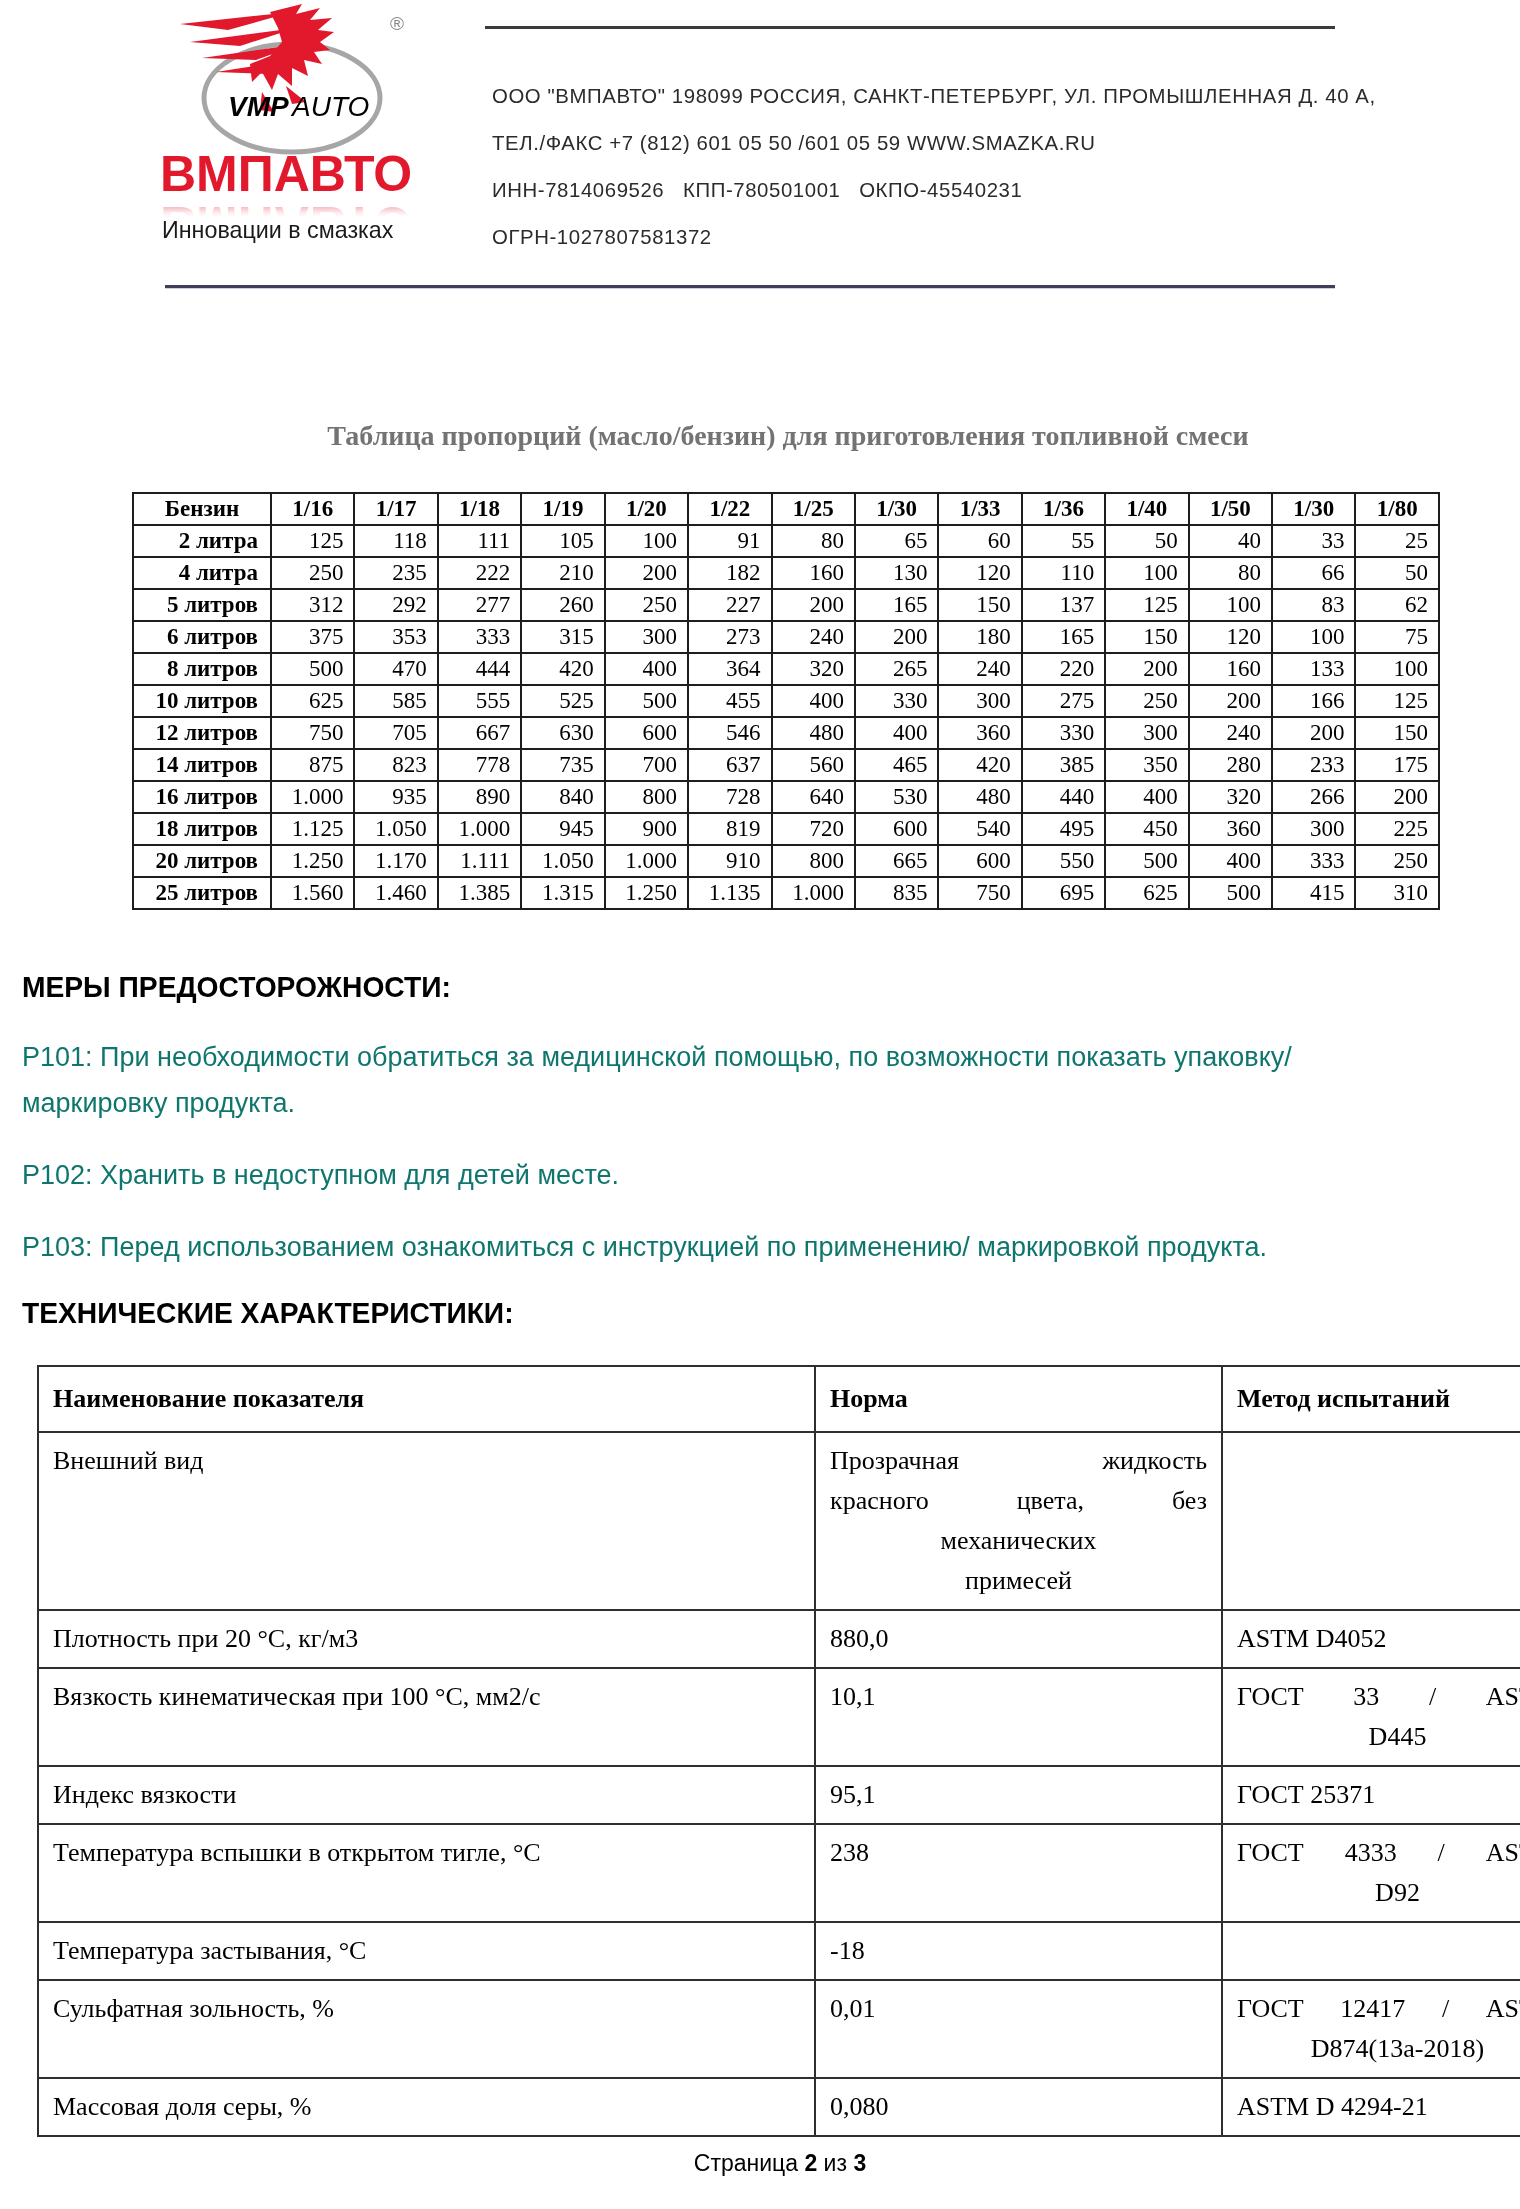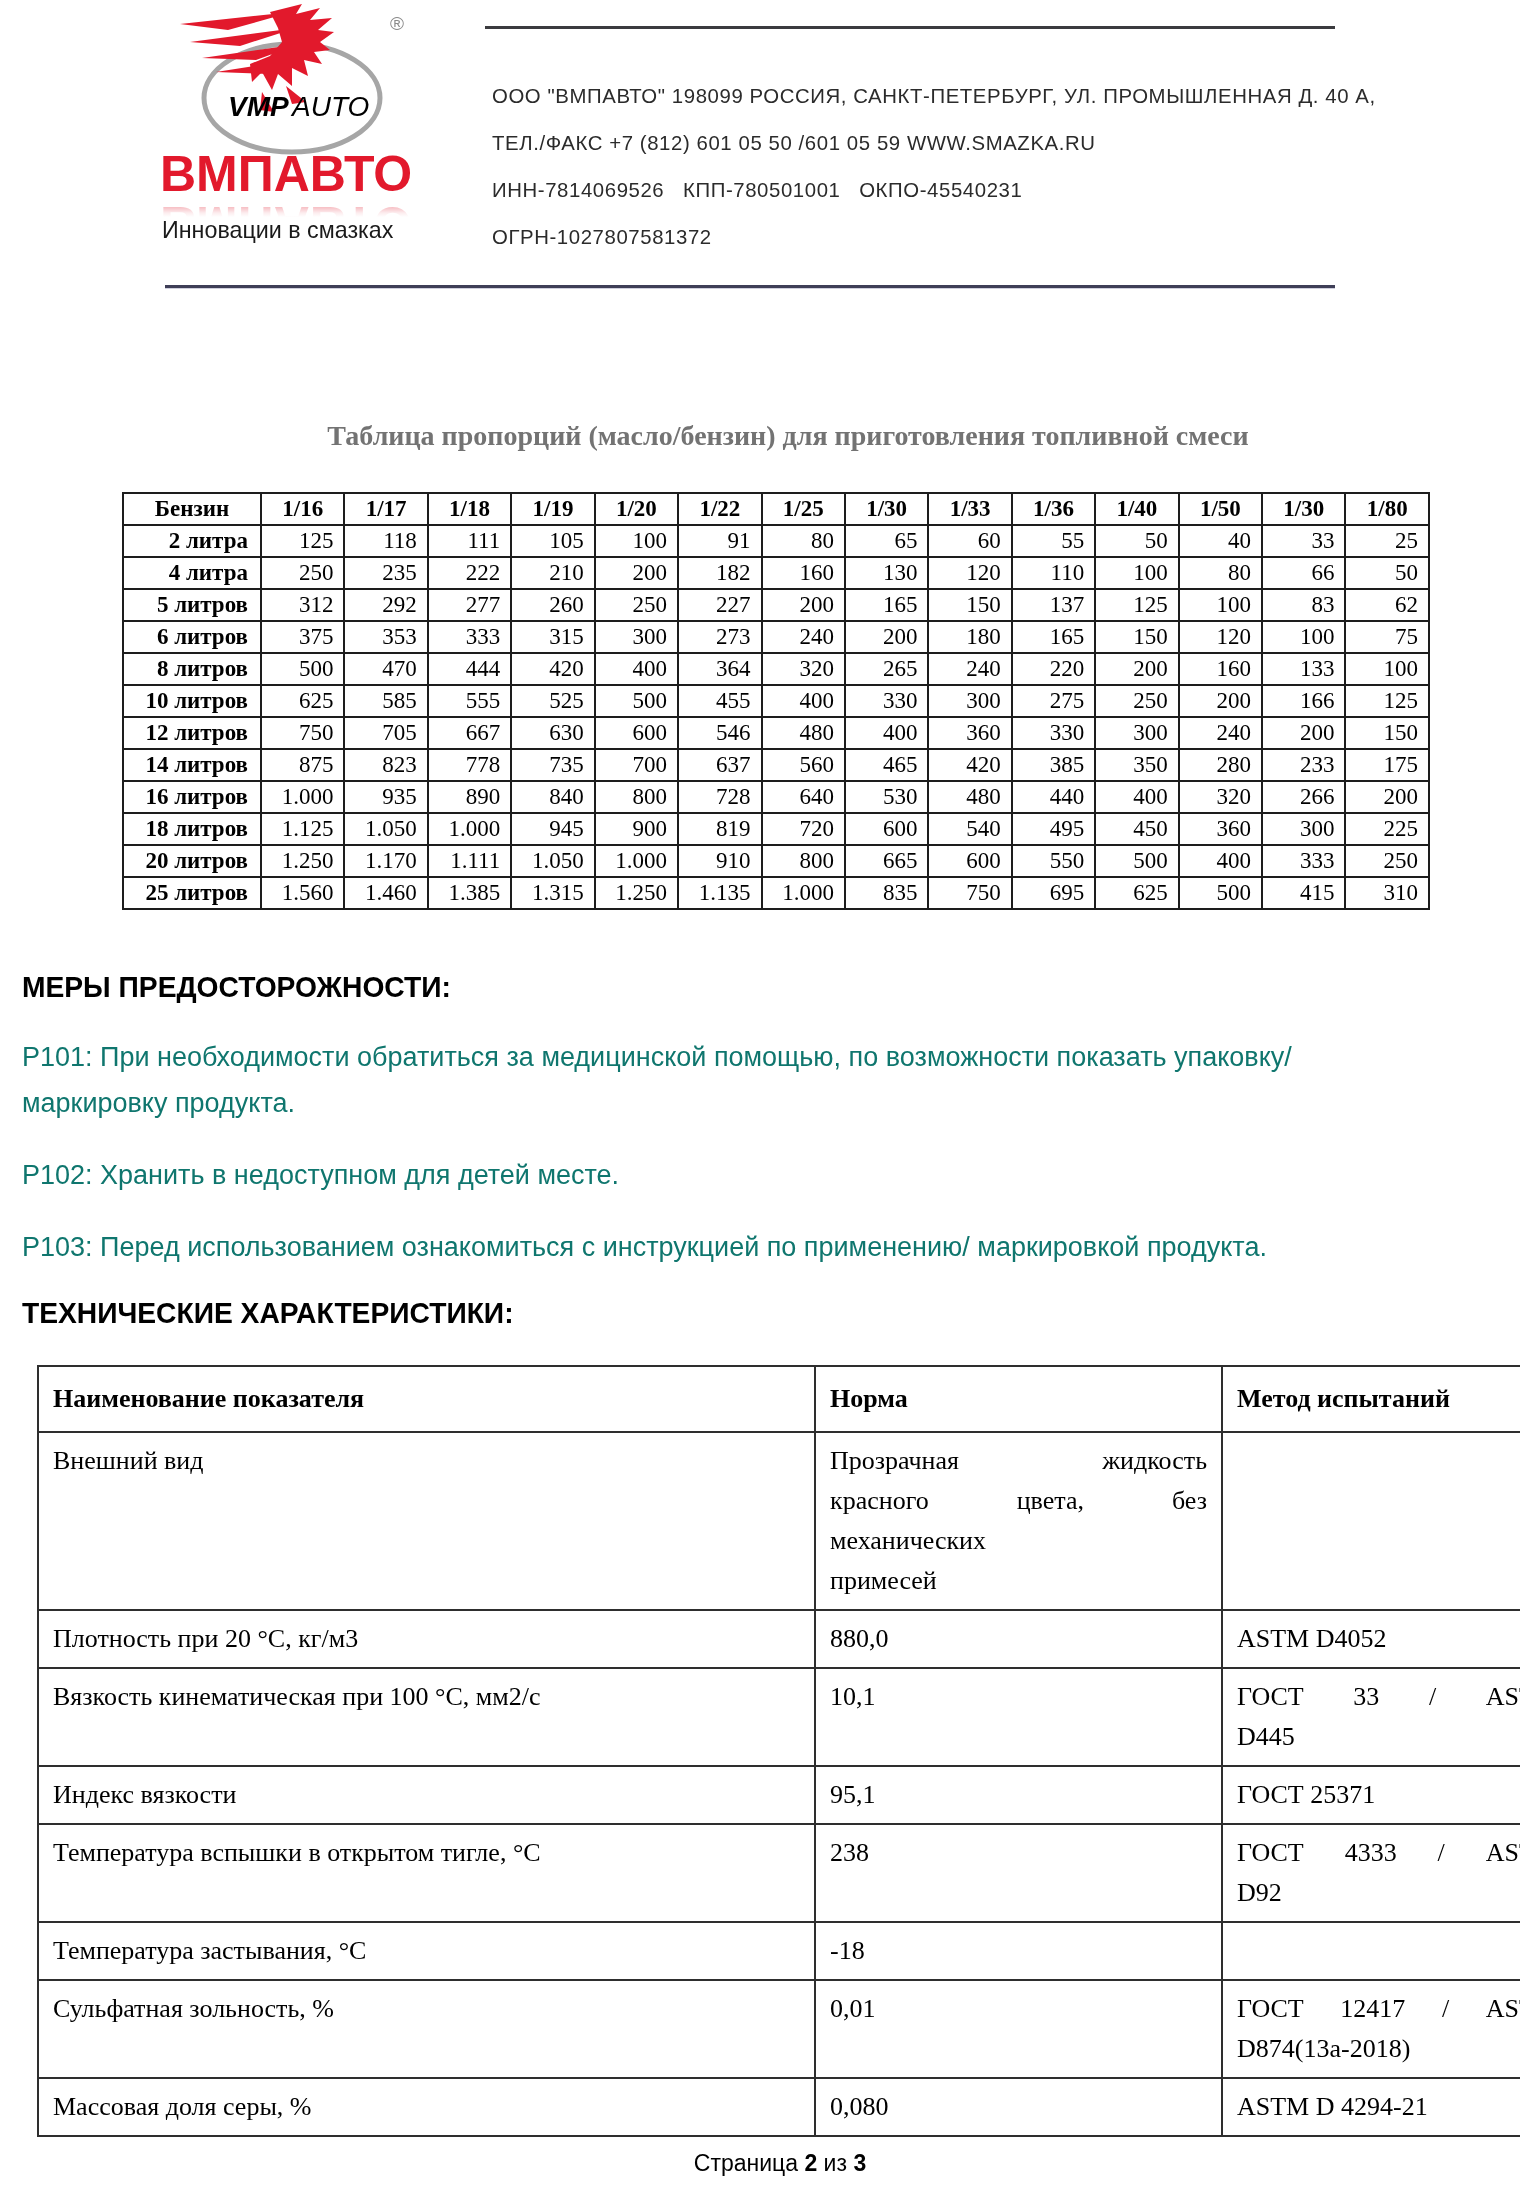--- a/index.html
+++ b/index.html
@@ -22,21 +22,21 @@
   .top-rule{position:absolute;left:485px;top:26px;width:850px;height:3px;background:#3b3b3f;}
   .bottom-rule{position:absolute;left:165px;top:285px;width:1170px;height:3px;background:#3f3f57;
                border-bottom:1px solid #cfcfdd;}
 
   .contact{position:absolute;left:492px;top:72px;width:980px;transform:scaleX(.97);transform-origin:0 0;}
   .contact-line{font-size:21px;line-height:47px;color:#2b2b2b;letter-spacing:.6px;white-space:nowrap;}
 
   
   .prop-title{position:absolute;left:134px;top:420px;width:1308px;text-align:center;
               font-family:"Liberation Serif",serif;font-weight:bold;font-size:28px;color:#737373;}
-  .prop-table{position:absolute;left:122px;top:492px;width:1308px;border-collapse:collapse;
+  .prop-table{position:absolute;left:132px;top:492px;width:1308px;border-collapse:collapse;
               table-layout:fixed;font-family:"Liberation Serif",serif;font-size:23px;color:#000;}
   .prop-table th,.prop-table td{border:2px solid #1d1d1d;height:30px;padding:0 10px 0 2px;
               line-height:28px;overflow:hidden;}
   .prop-table thead th{font-weight:bold;text-align:center;padding:0 2px;}
   .prop-table td{text-align:right;font-weight:normal;}
   .prop-table tbody th{font-weight:bold;text-align:right;padding-right:12px;margin-left:17px;}
 
   
   .precautions{position:absolute;left:22px;top:970px;width:1360px;}
   .sec-heading{font-size:30px;font-weight:bold;color:#000;margin:0 0 30px 0;
@@ -45,21 +45,21 @@
 
   
   .specs-heading{position:absolute;left:22px;top:1296px;font-size:30px;font-weight:bold;color:#000;
                transform:scaleX(.94);transform-origin:0 50%;white-space:nowrap;margin:0;}
   .specs-table{position:absolute;left:37px;top:1365px;width:1445px;border-collapse:collapse;
                table-layout:fixed;font-family:"Liberation Serif",serif;font-size:26px;color:#000;}
   .specs-table th,.specs-table td{border:2px solid #2e2e2e;vertical-align:top;text-align:left;
                padding:8px 14px;line-height:40px;}
   .specs-table thead th{font-weight:bold;padding:12px 14px;}
   .col-name{width:747px;}.col-norm{width:377px;margin-top:8px;}.col-method{width:321px;}
-  .jl{text-align:left;}
+  .jl{text-align:center;}
   .jl.just{text-align:justify;text-align-last:justify;}
 
   
   .page-footer{position:absolute;left:0;top:2150px;width:1520px;text-align:center;
                font-size:23px;color:#000;margin-left:20px;}
   .page-footer b{font-weight:bold;}
 </style>
 </head>
 <body>
 

